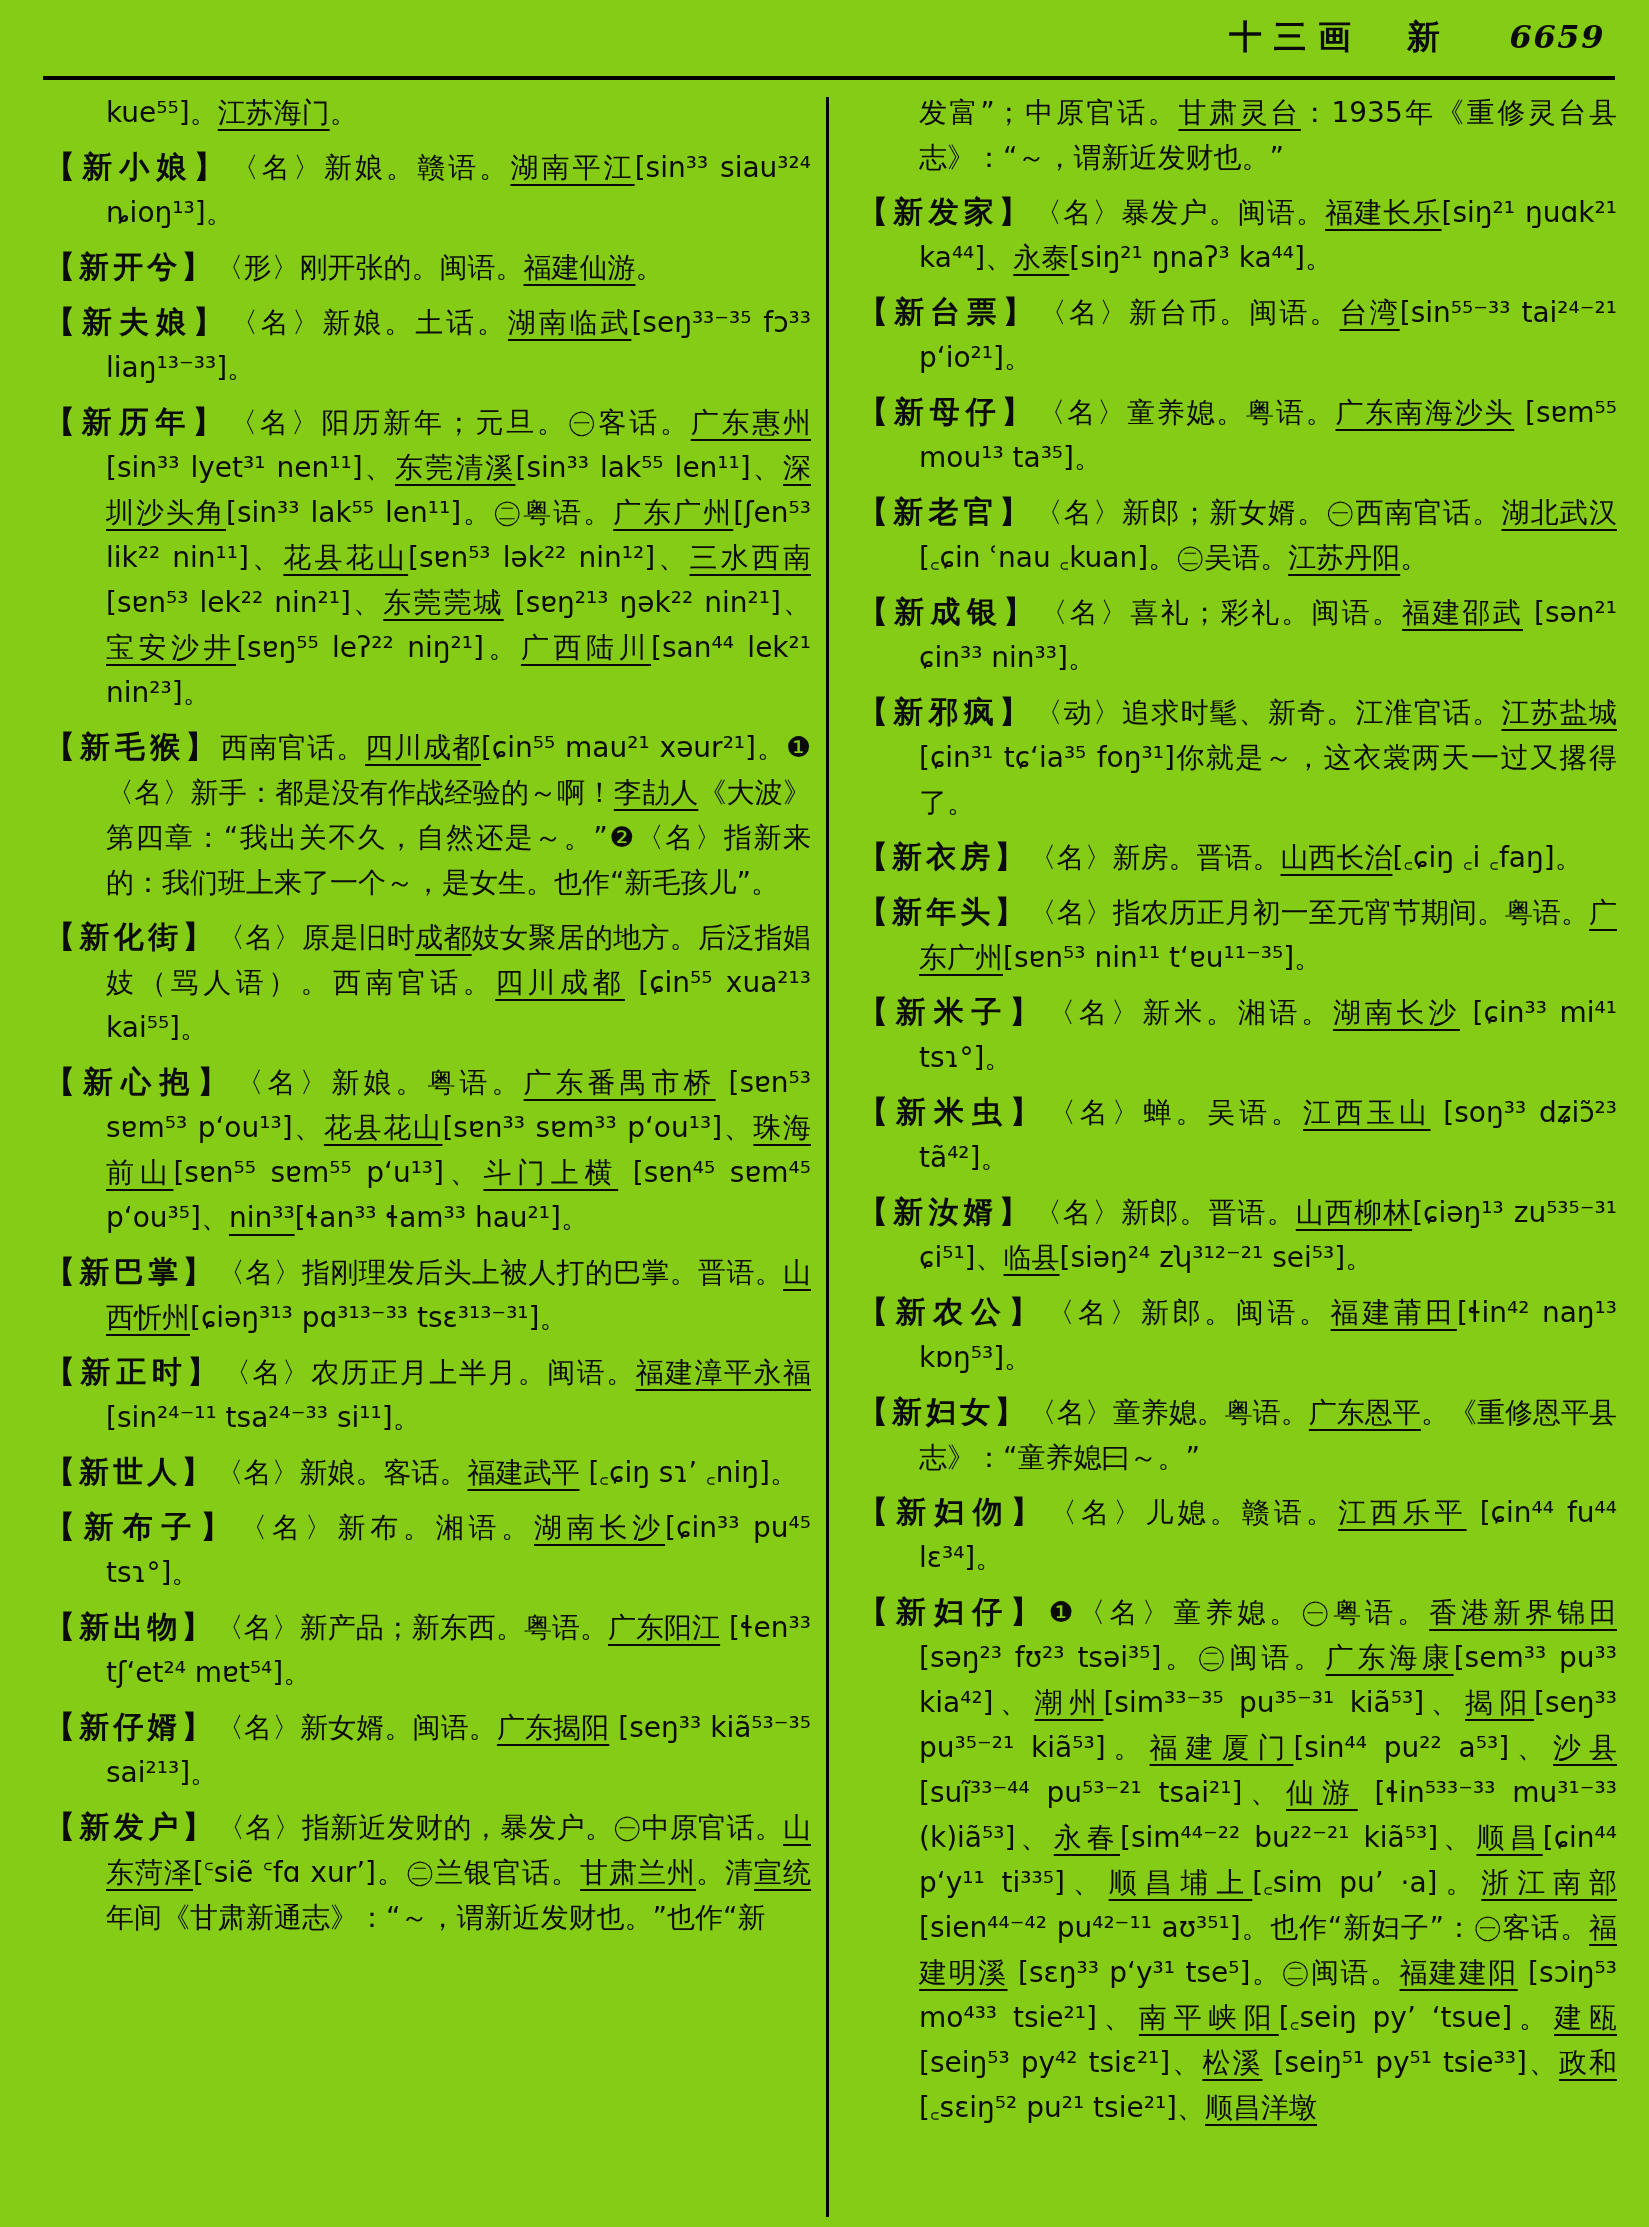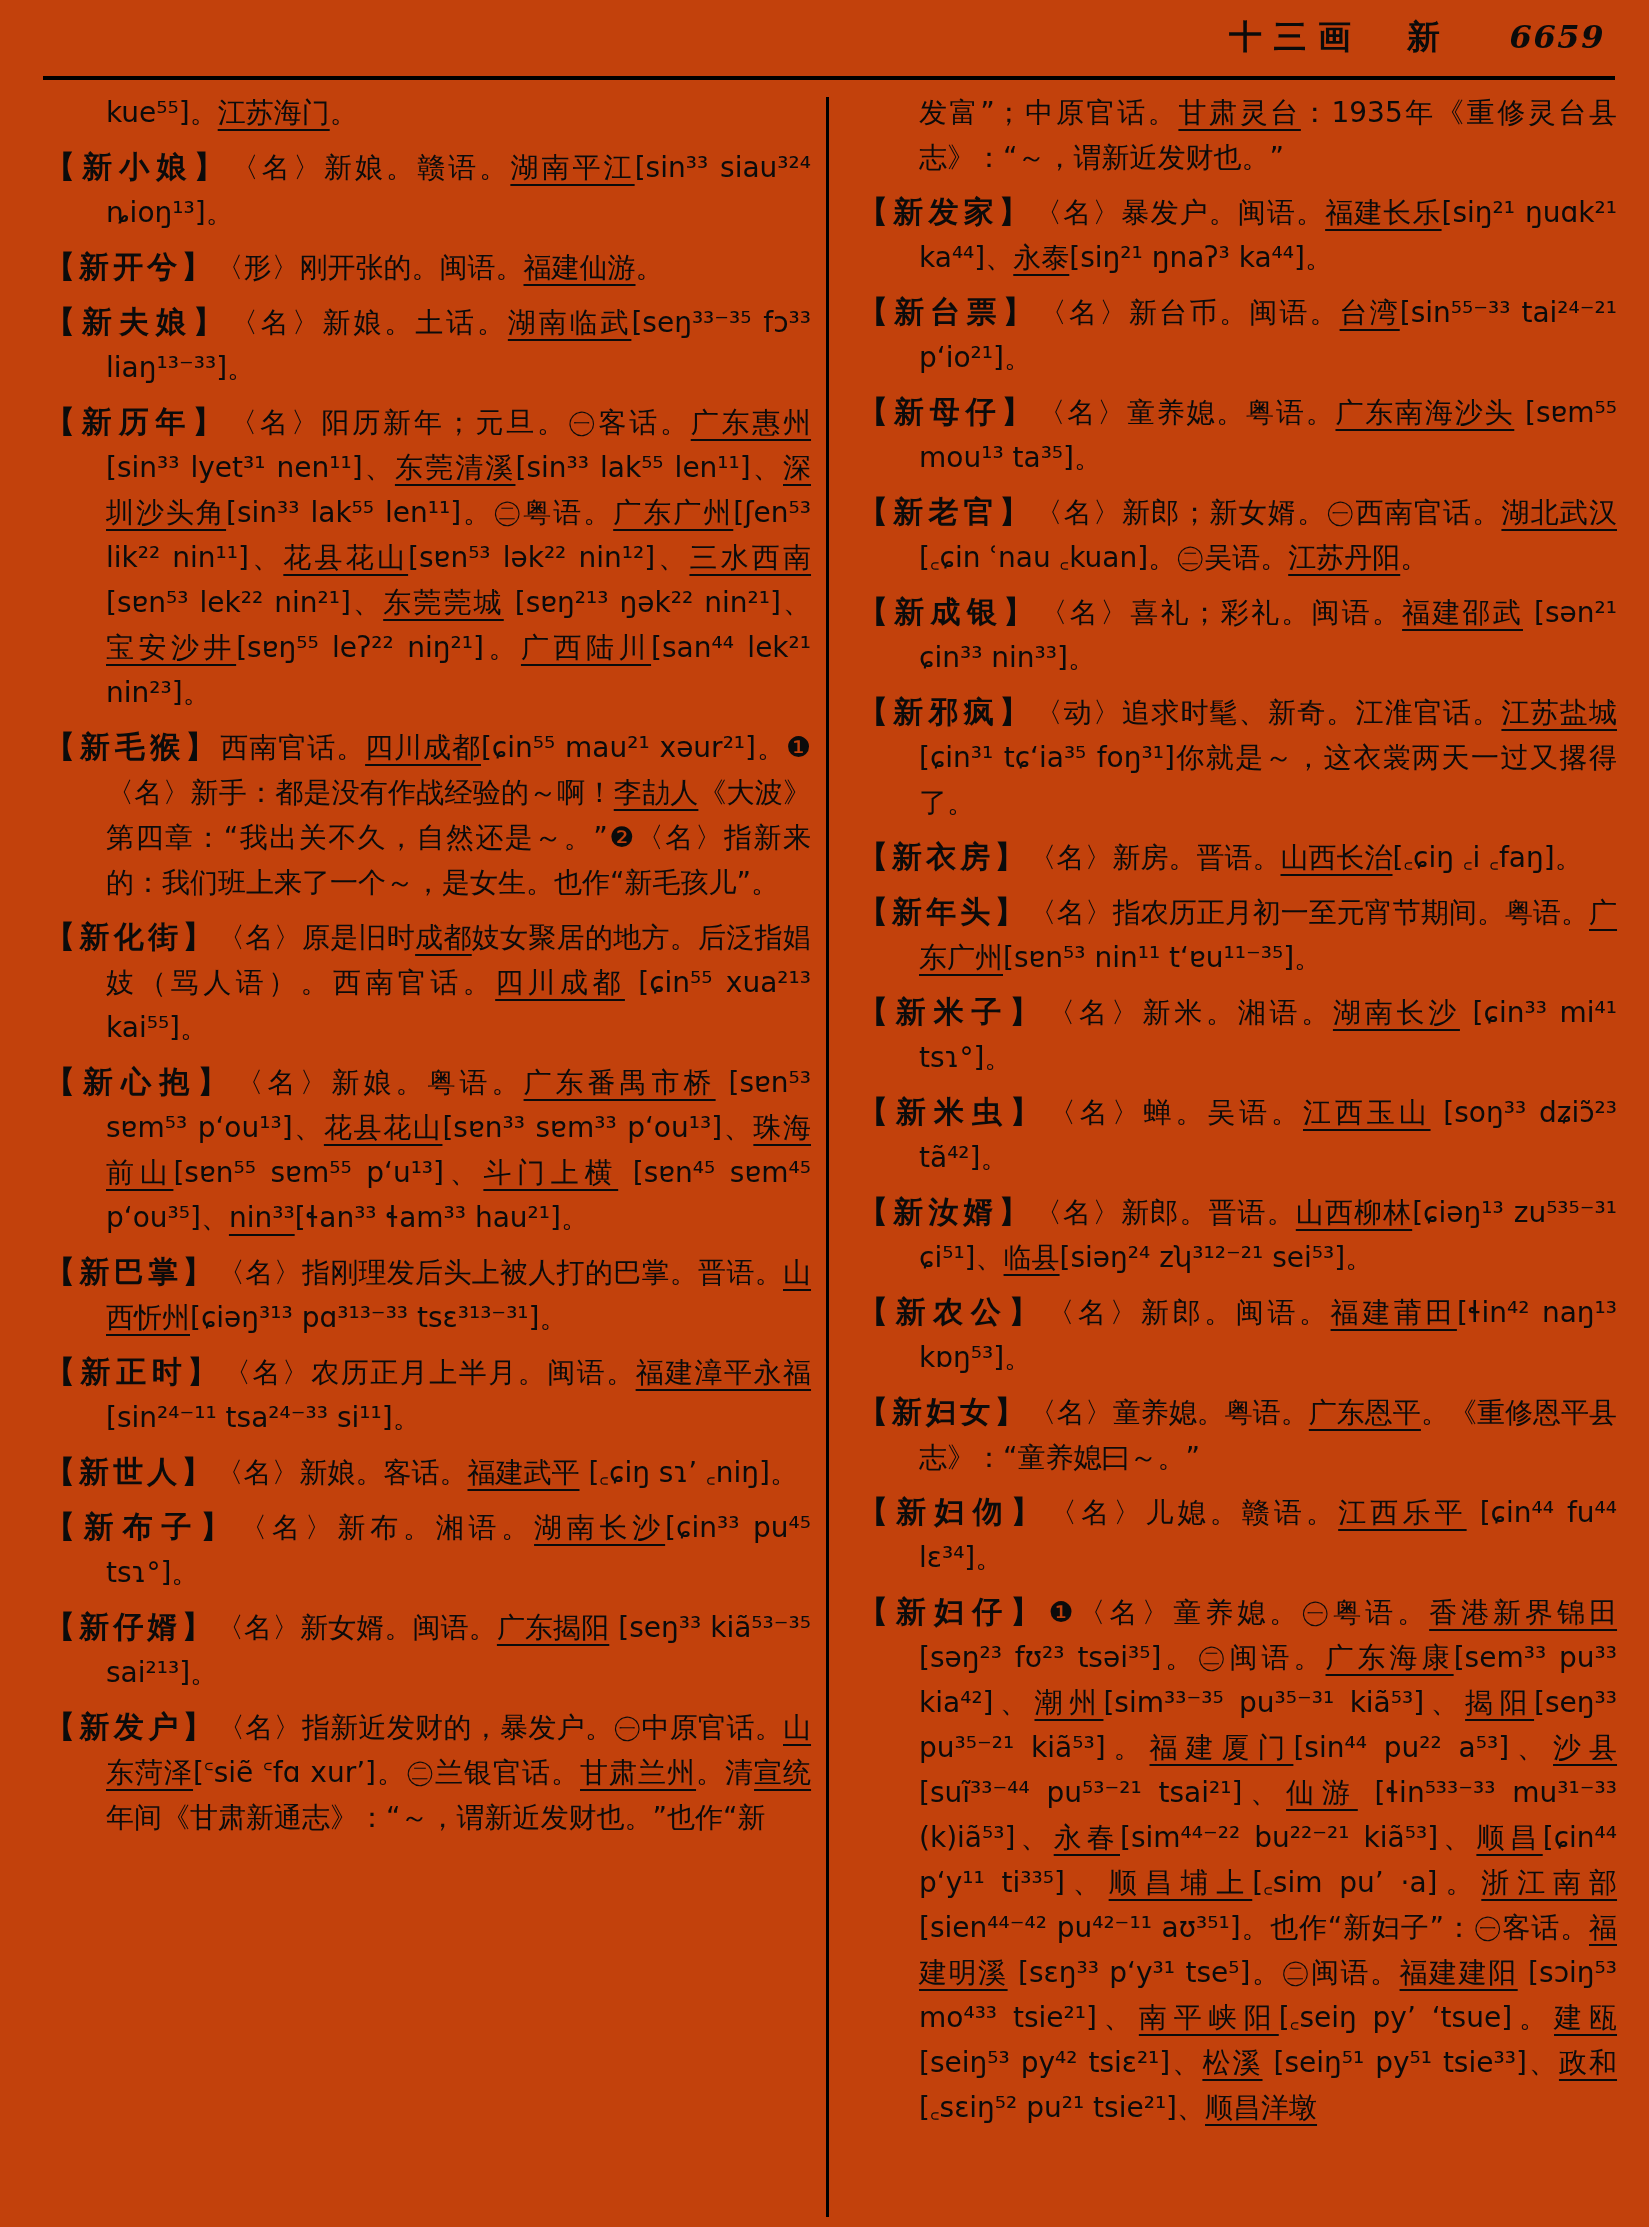--- a/index.html
+++ b/index.html
@@ -4,21 +4,21 @@
 <style>
   html,body{margin:0;padding:0;}
   body{
     width:1650px;height:2227px;
     background:#e9e9e7;
     font-family:"DejaVu Sans", sans-serif;
   }
   .page{
     position:relative;
     width:1650px;height:2227px;
-    background:#c2410c;
+    background:#84cc16;
     color:#0b0b0b;
     overflow:hidden;
   }
   .header{
     position:absolute;
     top:15px; right:45px;
     display:flex; align-items:baseline; gap:58px;
   }
   .section{
     font-size:33px; font-weight:700; letter-spacing:11.5px;
@@ -80,20 +80,21 @@
       <p class="entry"><span class="hw">【新开兮】</span><span>〈形〉刚开张的。闽语。</span><span class="u">福建仙游</span><span>。</span></p>
       <p class="entry"><span class="hw">【新夫娘】</span><span>〈名〉新娘。土话。</span><span class="u">湖南临武</span><span>[seŋ³³⁻³⁵ fɔ³³ liaŋ¹³⁻³³]。</span></p>
       <p class="entry"><span class="hw">【新历年】</span><span>〈名〉阳历新年；元旦。㊀客话。</span><span class="u">广东惠州</span><span>[sin³³ lyet³¹ nen¹¹]、</span><span class="u">东莞清溪</span><span>[sin³³ lak⁵⁵ len¹¹]、</span><span class="u">深圳沙头角</span><span>[sin³³ lak⁵⁵ len¹¹]。㊁粤语。</span><span class="u">广东广州</span><span>[ʃen⁵³ lik²² nin¹¹]、</span><span class="u">花县花山</span><span>[sɐn⁵³ lək²² nin¹²]、</span><span class="u">三水西南</span><span> [sɐn⁵³ lek²² nin²¹]、</span><span class="u">东莞莞城</span><span> [sɐŋ²¹³ ŋək²² nin²¹]、</span><span class="u">宝安沙井</span><span>[sɐŋ⁵⁵ leʔ²² niŋ²¹]。</span><span class="u">广西陆川</span><span>[san⁴⁴ lek²¹ nin²³]。</span></p>
       <p class="entry"><span class="hw">【新毛猴】</span><span>西南官话。</span><span class="u">四川成都</span><span>[ɕin⁵⁵ mau²¹ xəur²¹]。❶〈名〉新手：都是没有作战经验的～啊！</span><span class="u">李劼人</span><span>《大波》第四章：“我出关不久，自然还是～。”❷〈名〉指新来的：我们班上来了一个～，是女生。也作“新毛孩儿”。</span></p>
       <p class="entry"><span class="hw">【新化街】</span><span>〈名〉原是旧时</span><span class="u">成都</span><span>妓女聚居的地方。后泛指娼妓（骂人语）。西南官话。</span><span class="u">四川成都</span><span> [ɕin⁵⁵ xua²¹³ kai⁵⁵]。</span></p>
       <p class="entry"><span class="hw">【新心抱】</span><span>〈名〉新娘。粤语。</span><span class="u">广东番禺市桥</span><span> [sɐn⁵³ sɐm⁵³ p‘ou¹³]、</span><span class="u">花县花山</span><span>[sɐn³³ sɐm³³ p‘ou¹³]、</span><span class="u">珠海前山</span><span>[sɐn⁵⁵ sɐm⁵⁵ p‘u¹³]、</span><span class="u">斗门上横</span><span> [sɐn⁴⁵ sɐm⁴⁵ p‘ou³⁵]、</span><span class="u">nin³³</span><span>[ɬan³³ ɬam³³ hau²¹]。</span></p>
       <p class="entry"><span class="hw">【新巴掌】</span><span>〈名〉指刚理发后头上被人打的巴掌。晋语。</span><span class="u">山西忻州</span><span>[ɕiəŋ³¹³ pɑ³¹³⁻³³ tsɛ³¹³⁻³¹]。</span></p>
       <p class="entry"><span class="hw">【新正时】</span><span>〈名〉农历正月上半月。闽语。</span><span class="u">福建漳平永福</span><span>[sin²⁴⁻¹¹ tsa²⁴⁻³³ si¹¹]。</span></p>
       <p class="entry"><span class="hw">【新世人】</span><span>〈名〉新娘。客话。</span><span class="u">福建武平</span><span> [꜀ɕiŋ sɿ’ ꜀niŋ]。</span></p>
       <p class="entry"><span class="hw">【新布子】</span><span>〈名〉新布。湘语。</span><span class="u">湖南长沙</span><span>[ɕin³³ pu⁴⁵ tsɿ°]。</span></p>
+      <p class="entry"><span class="hw">【新出物】</span><span>〈名〉新产品；新东西。粤语。</span><span class="u">广东阳江</span><span> [ɬen³³ tʃ‘et²⁴ mɐt⁵⁴]。</span></p>
       <p class="entry"><span class="hw">【新仔婿】</span><span>〈名〉新女婿。闽语。</span><span class="u">广东揭阳</span><span> [seŋ³³ kiã⁵³⁻³⁵ sai²¹³]。</span></p>
       <p class="entry"><span class="hw">【新发户】</span><span>〈名〉指新近发财的，暴发户。㊀中原官话。</span><span class="u">山东菏泽</span><span>[꜂siẽ ꜂fɑ xur’]。㊁兰银官话。</span><span class="u">甘肃兰州</span><span>。清</span><span class="u">宣统</span><span>年间《甘肃新通志》：“～，谓新近发财也。”也作“新</span></p>
     </div>
   <div class="col col-right" id="col-right">
       <p class="entry cont"><span>发富”；中原官话。</span><span class="u">甘肃灵台</span><span>：1935年《重修灵台县志》：“～，谓新近发财也。”</span></p>
       <p class="entry"><span class="hw">【新发家】</span><span>〈名〉暴发户。闽语。</span><span class="u">福建长乐</span><span>[siŋ²¹ ŋuɑk²¹ ka⁴⁴]、</span><span class="u">永泰</span><span>[siŋ²¹ ŋnaʔ³ ka⁴⁴]。</span></p>
       <p class="entry"><span class="hw">【新台票】</span><span>〈名〉新台币。闽语。</span><span class="u">台湾</span><span>[sin⁵⁵⁻³³ tai²⁴⁻²¹ p‘io²¹]。</span></p>
       <p class="entry"><span class="hw">【新母仔】</span><span>〈名〉童养媳。粤语。</span><span class="u">广东南海沙头</span><span> [sɐm⁵⁵ mou¹³ ta³⁵]。</span></p>
       <p class="entry"><span class="hw">【新老官】</span><span>〈名〉新郎；新女婿。㊀西南官话。</span><span class="u">湖北武汉</span><span>[꜀ɕin ʿnau ꜀kuan]。㊁吴语。</span><span class="u">江苏丹阳</span><span>。</span></p>
       <p class="entry"><span class="hw">【新成银】</span><span>〈名〉喜礼；彩礼。闽语。</span><span class="u">福建邵武</span><span> [sən²¹ ɕin³³ nin³³]。</span></p>

